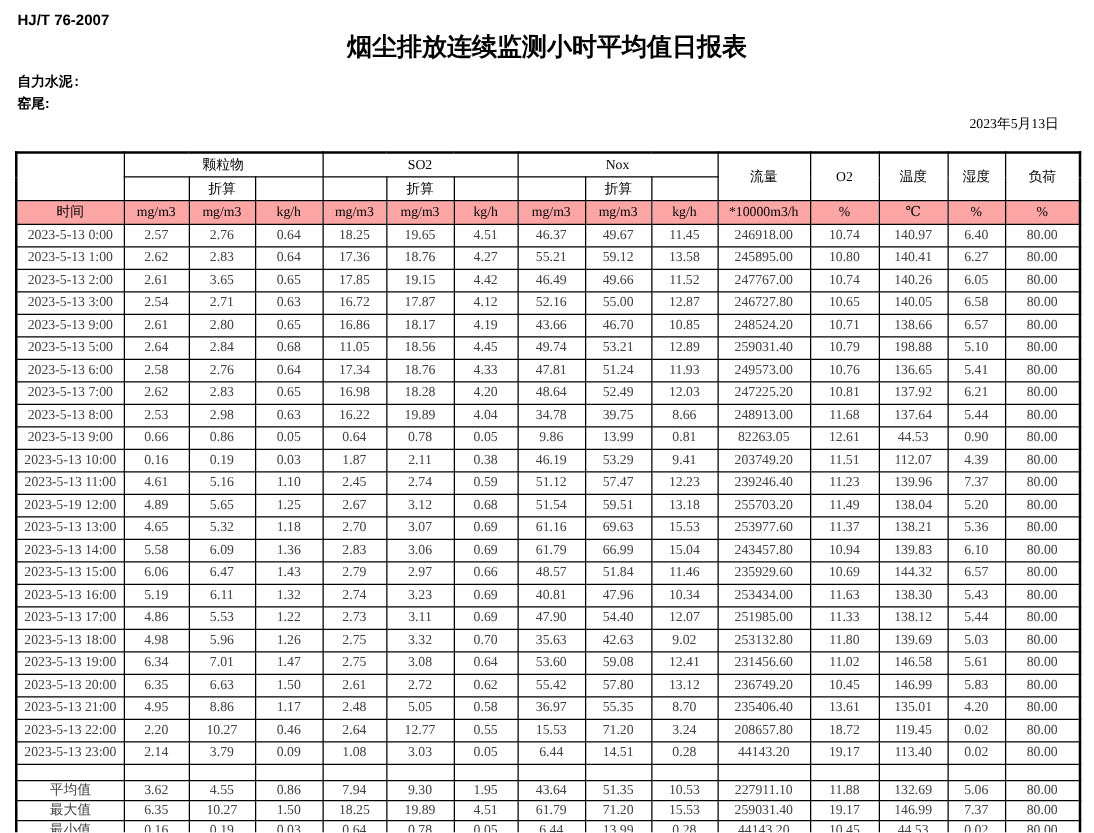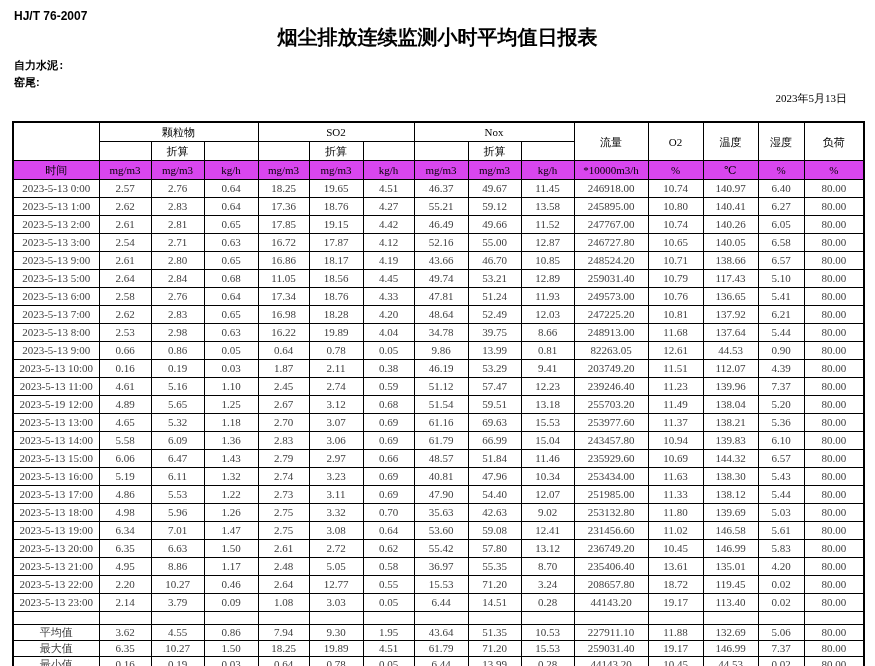--- a/index.html
+++ b/index.html
@@ -12,21 +12,21 @@
   .company{font-family:Liberation Mono, monospace;font-weight:bold;
            font-size:11px;margin:7px 0 0 14px;}
   .site{font-family:"Liberation Sans","DejaVu Sans",sans-serif;font-weight:bold;
         font-size:11px;margin:2px 0 0 14px;}
   .date{text-align:right;font-size:11px;margin:1px 28px 15px 0;}
   table{border-collapse:collapse;table-layout:fixed;margin-left:12px;}
   table.main{border:2px solid #000;}
   td{border:1px solid #000;font-size:11px;text-align:center;padding:0;margin:0;
      overflow:hidden;white-space:nowrap;color:#404040;height:17px;line-height:17px;}
   thead td{color:#000;height:18px;line-height:18px;}
-  tr.units-row td{background:#d946ef;}
+  tr.units-row td{background:#fca5a5;}
   tr.sep td{height:12px;line-height:12px;}
   tr.thick-top td{border-top:1px solid #ef4444;}
   tbody.sum td{height:15px;line-height:15px;}
 </style>
 </head>
 <body>
 
 <div class="report">
   <div class="std">HJ/T 76-2007</div>
   <div class="title">烟尘排放连续监测小时平均值日报表</div>
@@ -124,21 +124,21 @@
           <td>13.58</td>
           <td>245895.00</td>
           <td>10.80</td>
           <td>140.41</td>
           <td>6.27</td>
           <td>80.00</td>
         </tr>
         <tr>
           <td>2023-5-13 2:00</td>
           <td>2.61</td>
-          <td>2.81</td>
+          <td>3.65</td>
           <td>0.65</td>
           <td>17.85</td>
           <td>19.15</td>
           <td>4.42</td>
           <td>46.49</td>
           <td>49.66</td>
           <td>11.52</td>
           <td>247767.00</td>
           <td>10.74</td>
           <td>140.26</td>
@@ -185,21 +185,21 @@
           <td>2.84</td>
           <td>0.68</td>
           <td>11.05</td>
           <td>18.56</td>
           <td>4.45</td>
           <td>49.74</td>
           <td>53.21</td>
           <td>12.89</td>
           <td>259031.40</td>
           <td>10.79</td>
-          <td>117.43</td>
+          <td>198.88</td>
           <td>5.10</td>
           <td>80.00</td>
         </tr>
         <tr>
           <td>2023-5-13 6:00</td>
           <td>2.58</td>
           <td>2.76</td>
           <td>0.64</td>
           <td>17.34</td>
           <td>18.76</td>

